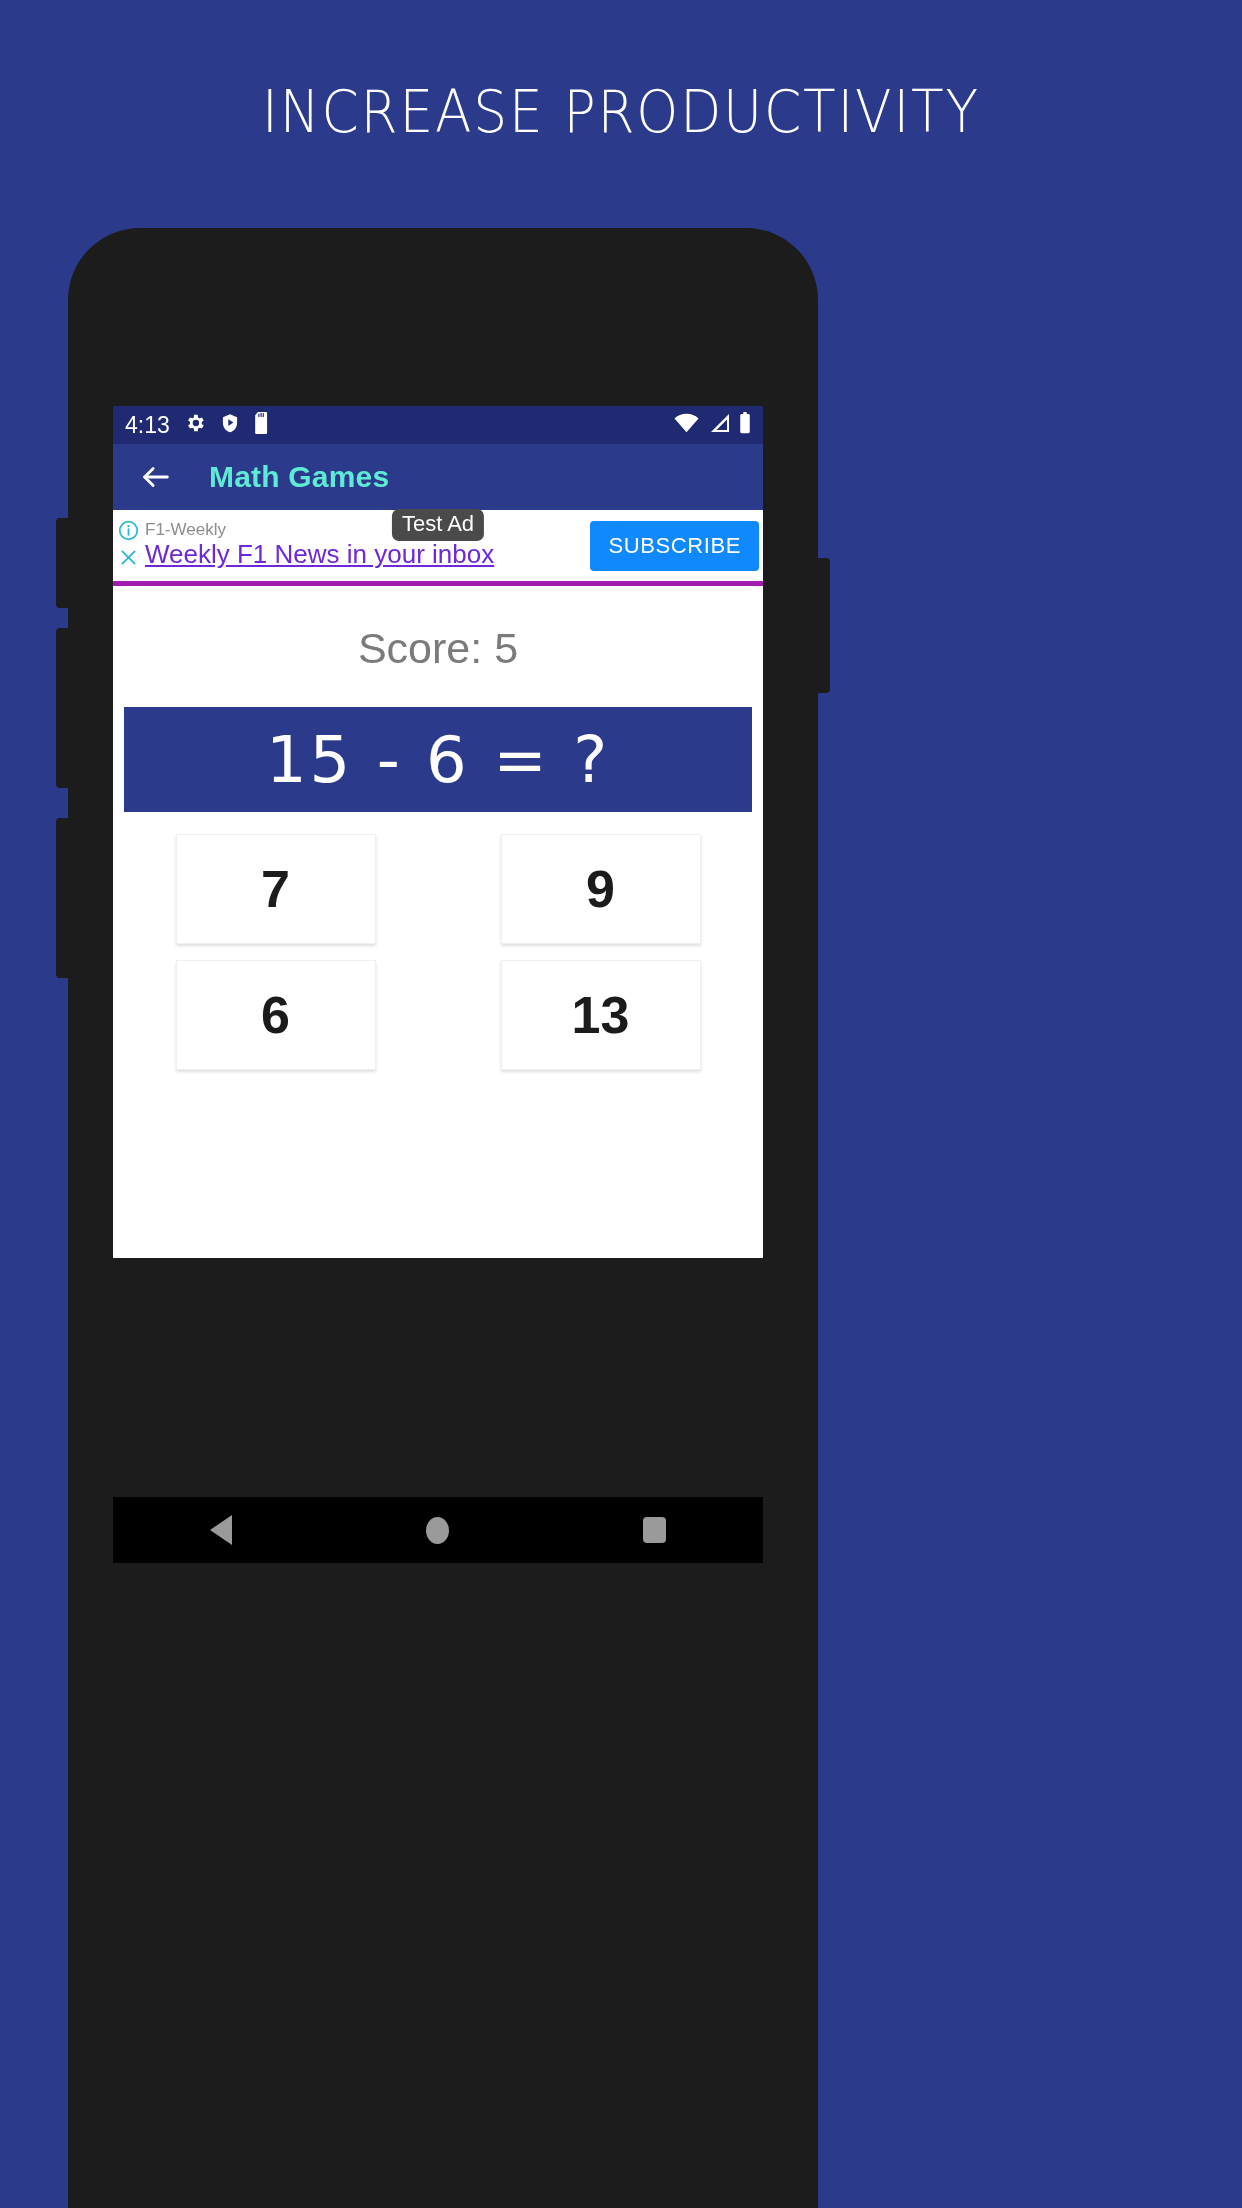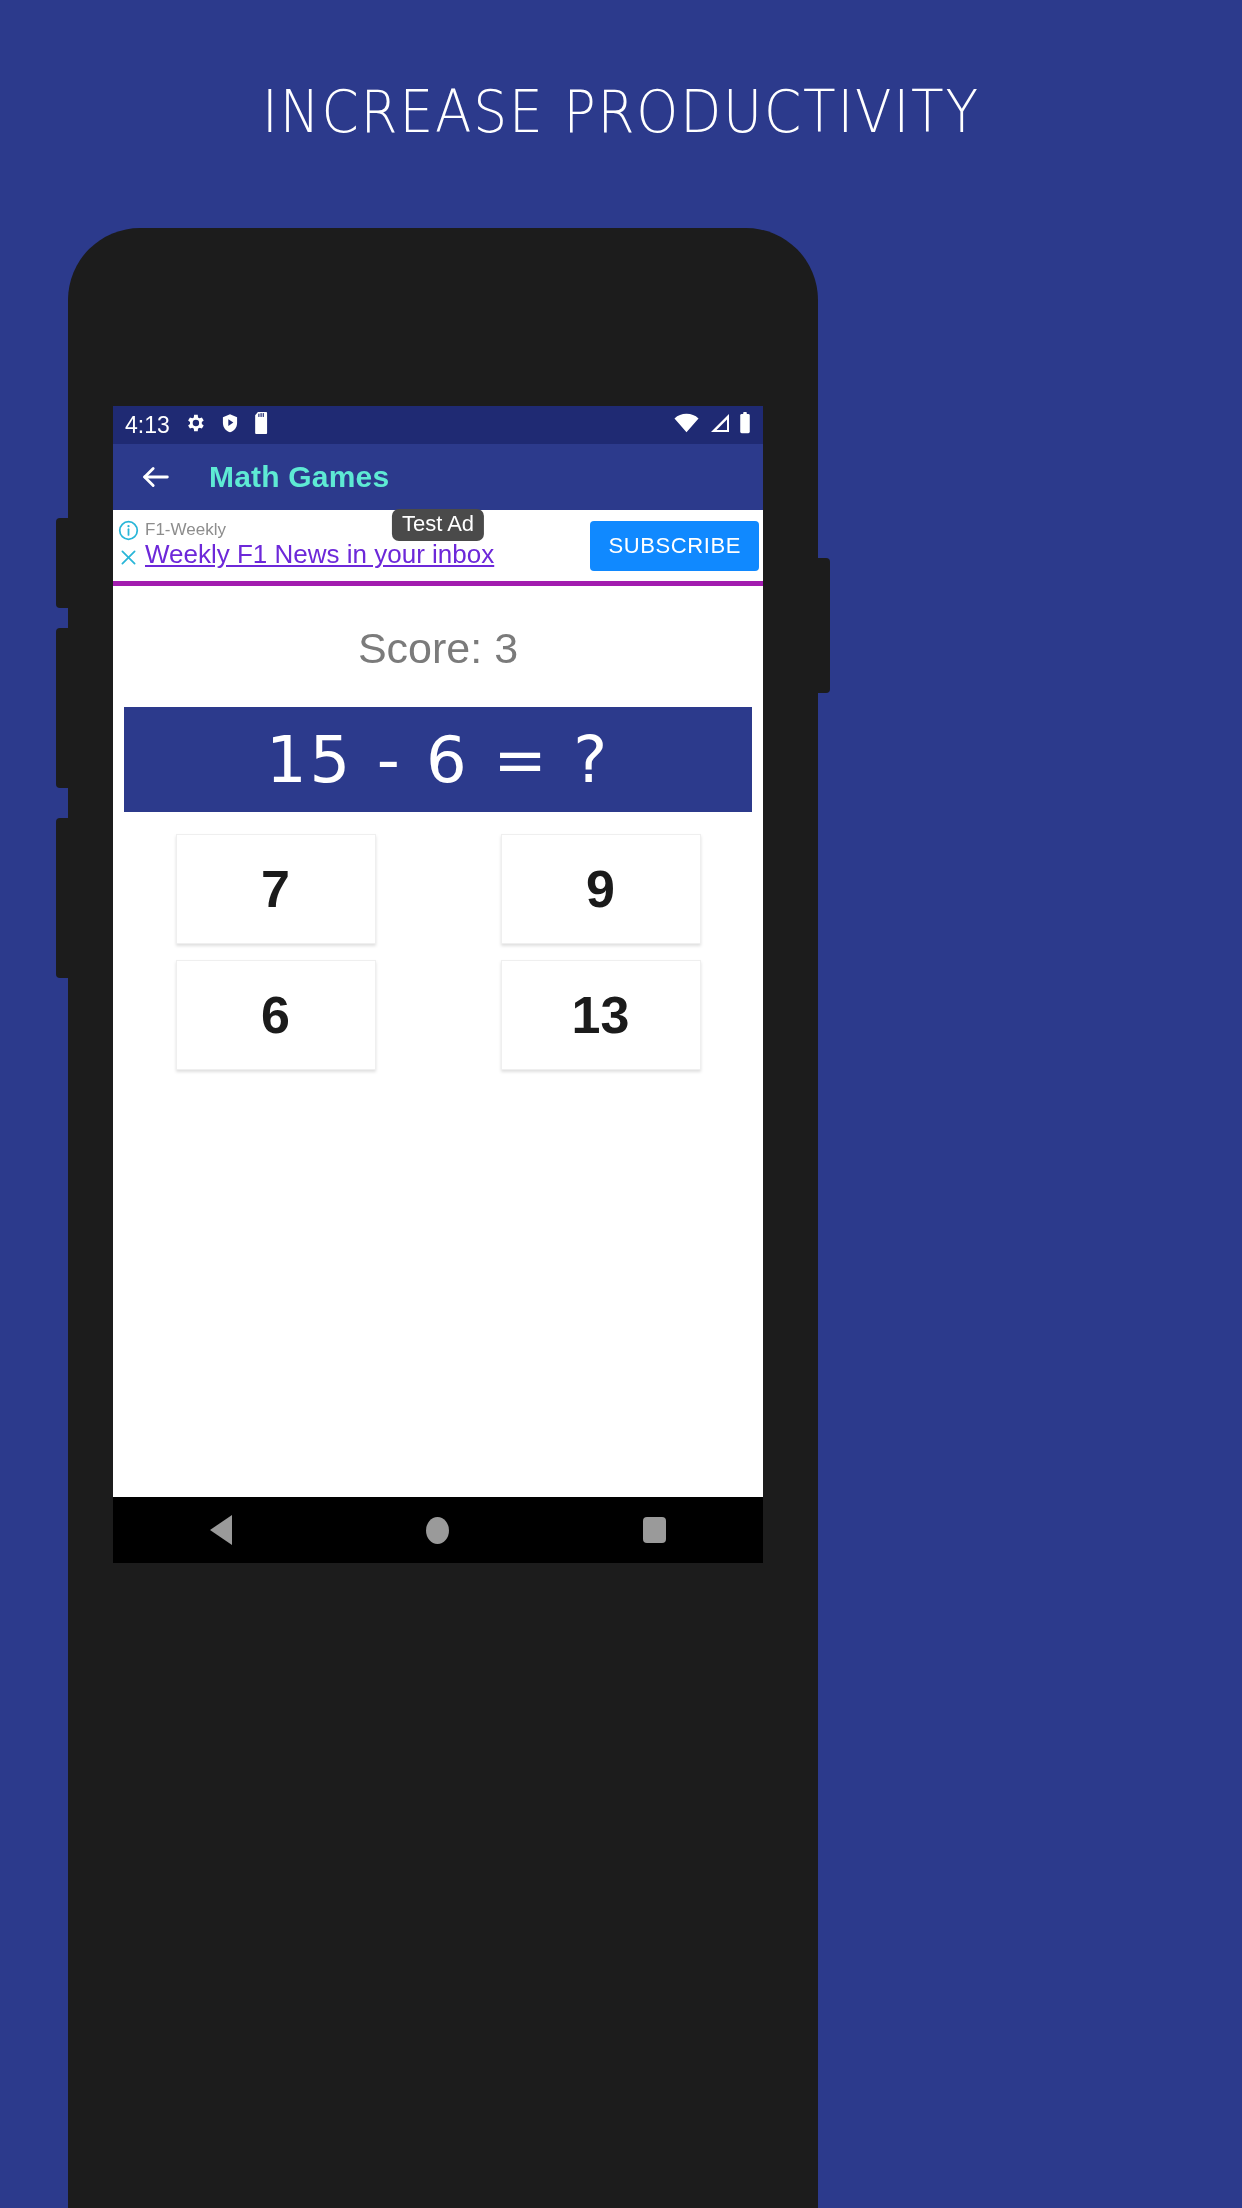--- a/index.html
+++ b/index.html
@@ -44,21 +44,21 @@
   .side-btn.right-btn{
     left:auto; right:-12px;
     border-radius:0 4px 4px 0;
     top:330px; height:135px;
   }
 
   
   .screen{
     position:absolute;
     left:113px; top:406px;
-    width:650px; height:1091px;
+    width:650px; height:852px;
     background:#ffffff;
     overflow:hidden;
   }
 
   
   .status-bar{
     height:38px;
     background:#1f2a73;
     display:flex; align-items:center;
     padding:0 12px;
@@ -311,21 +311,21 @@
       <div class="ad-advertiser">F1-Weekly</div>
       <div class="ad-headline">Weekly F1 News in your inbox</div>
     </div>
 
     <button class="subscribe-btn">SUBSCRIBE</button>
 
     <div class="ad-badge">Test Ad</div>
   </div>
 
   <div class="game-body">
-    <div class="score-text">Score: 3</div>
+    <div class="score-text">Score: 5</div>
 
     <div class="question-banner">
       <span class="question-text">15 - 6 = ?</span>
     </div>
 
     <div class="answers-grid">
       <div class="answer-card">7</div>
       <div class="answer-card">9</div>
       <div class="answer-card">6</div>
       <div class="answer-card">13</div>

